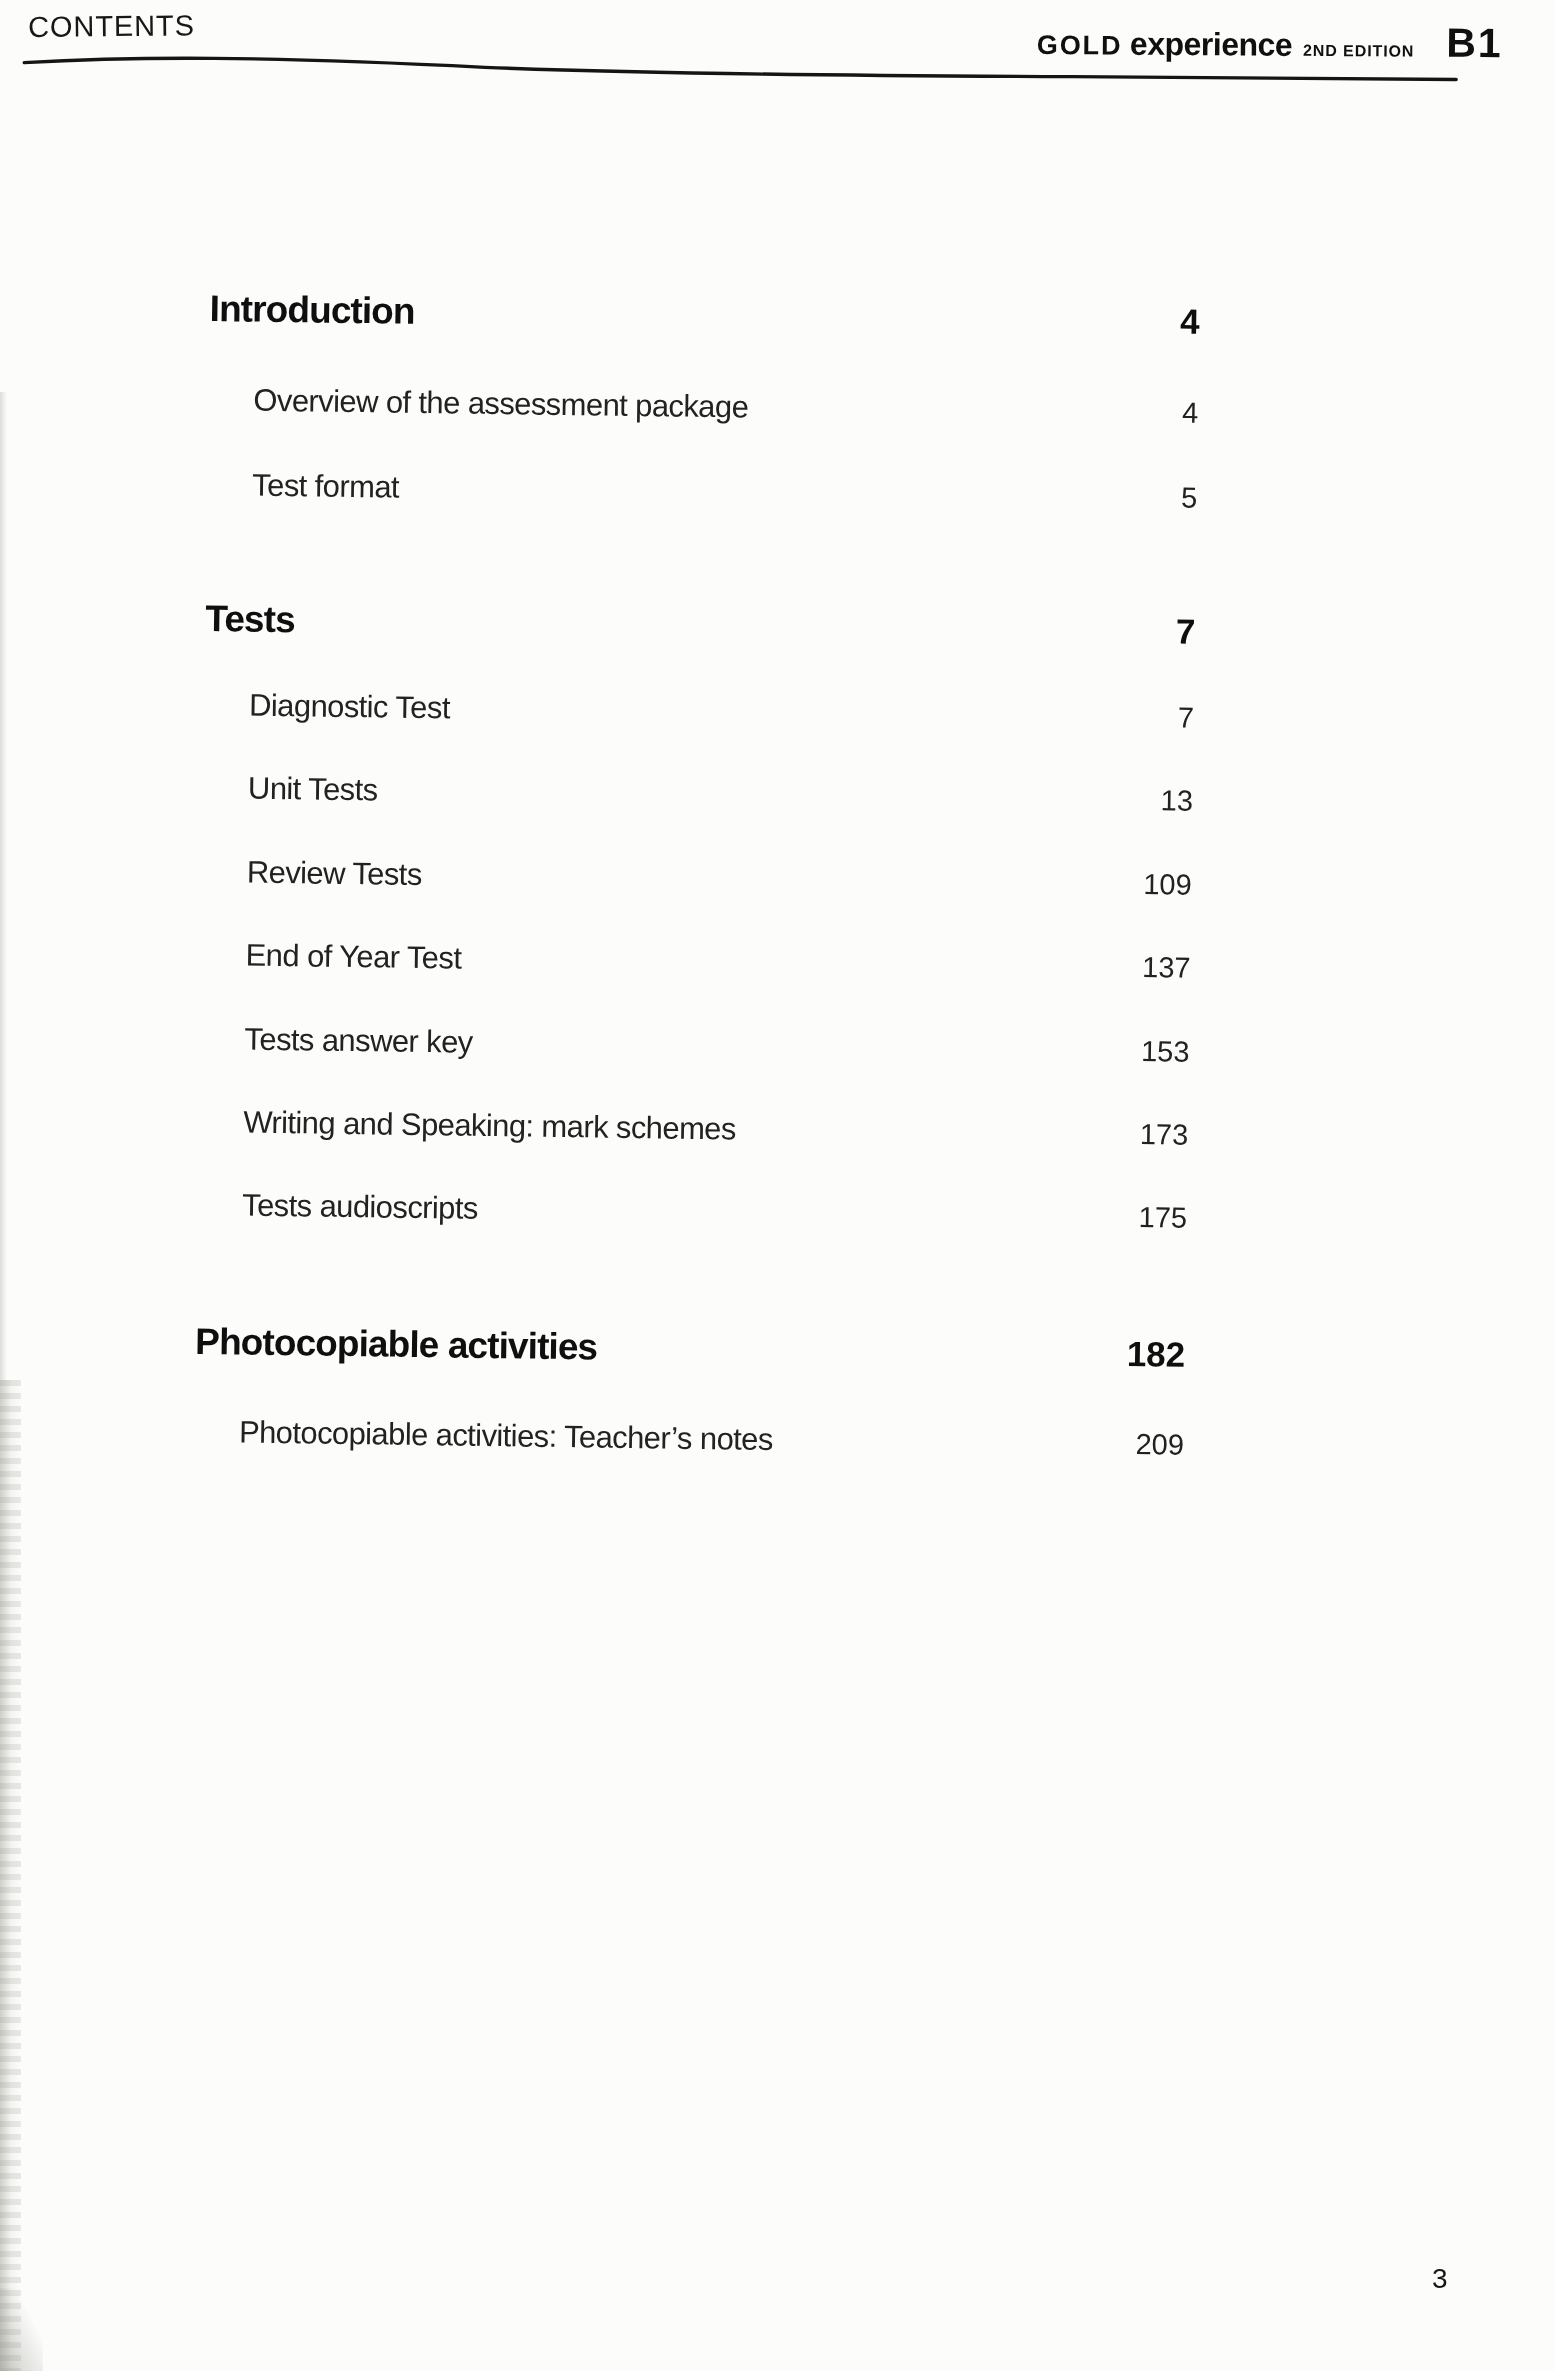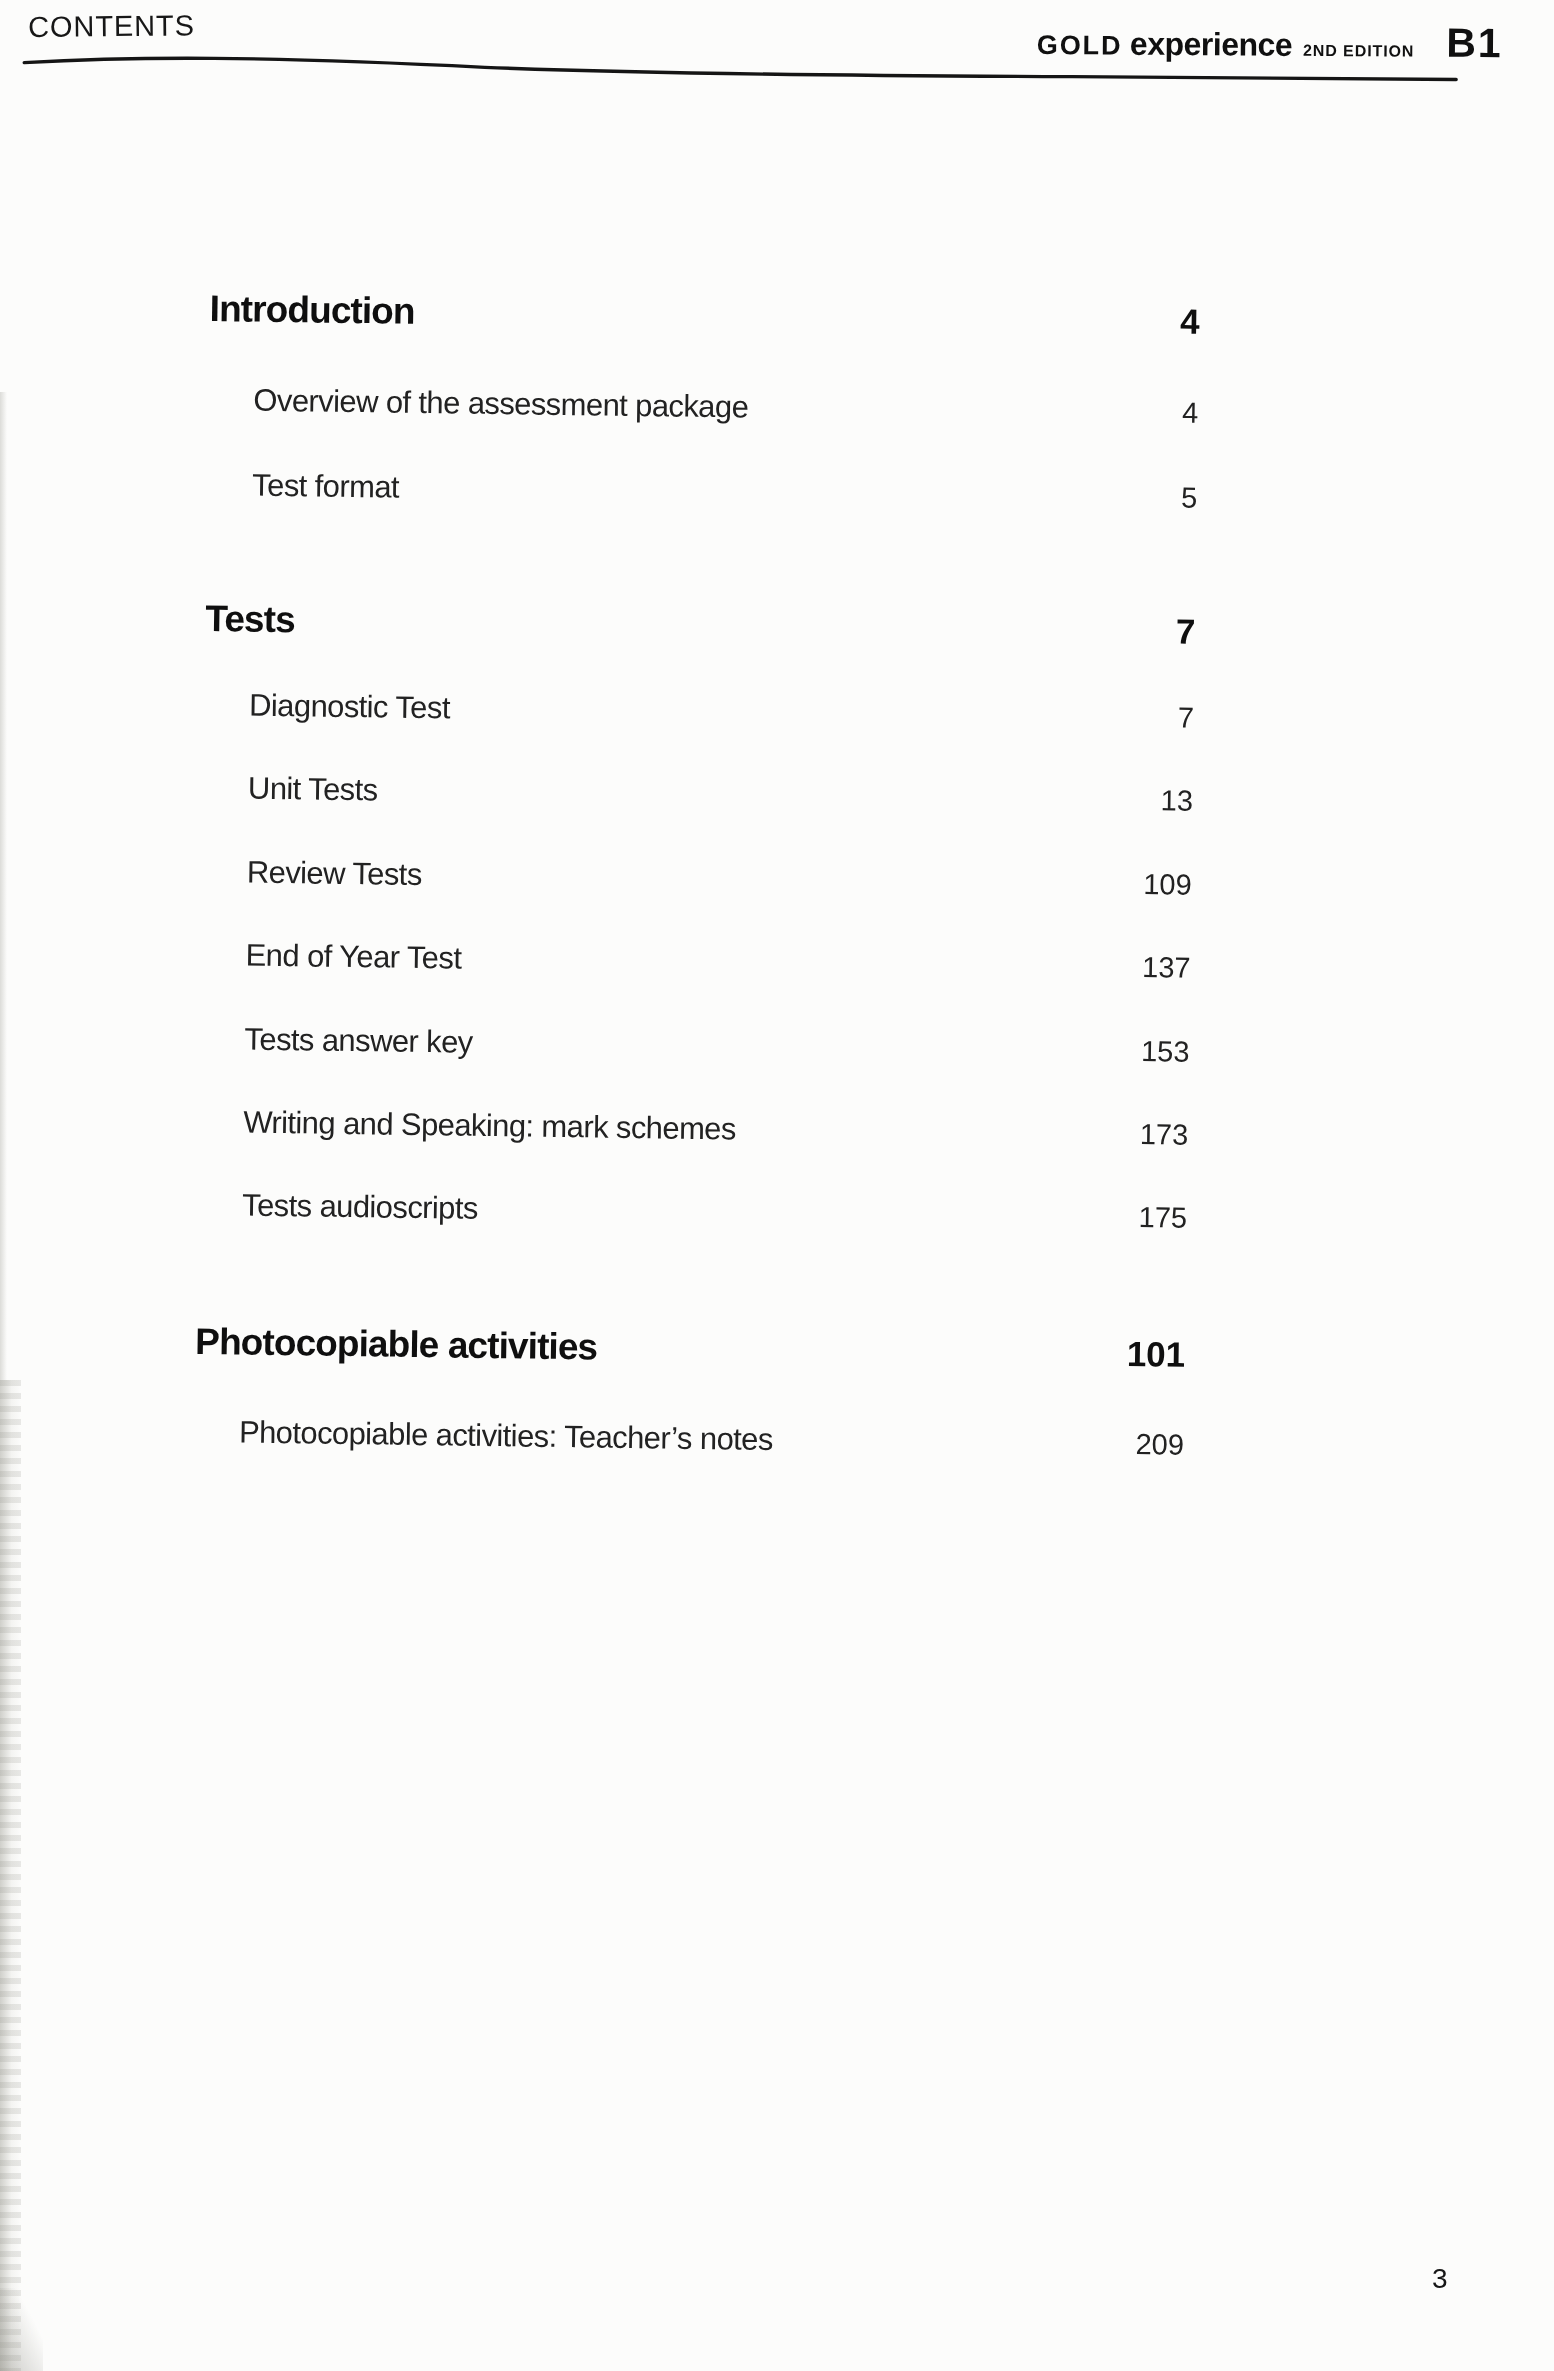--- a/index.html
+++ b/index.html
@@ -144,21 +144,21 @@
       <span class="item-label">Writing and Speaking: mark schemes</span>
       <span class="item-page">173</span>
     </div>
     <div class="row" style="top:900px">
       <span class="item-label">Tests audioscripts</span>
       <span class="item-page">175</span>
     </div>
 
     <div class="row" style="top:1033px">
       <span class="sec-title">Photocopiable activities</span>
-      <span class="sec-page">101</span>
+      <span class="sec-page">182</span>
     </div>
     <div class="row" style="top:1127px">
       <span class="item-label">Photocopiable activities: Teacher’s notes</span>
       <span class="item-page">209</span>
     </div>
 
   </div>
 
   <div class="folio">3</div>
 

